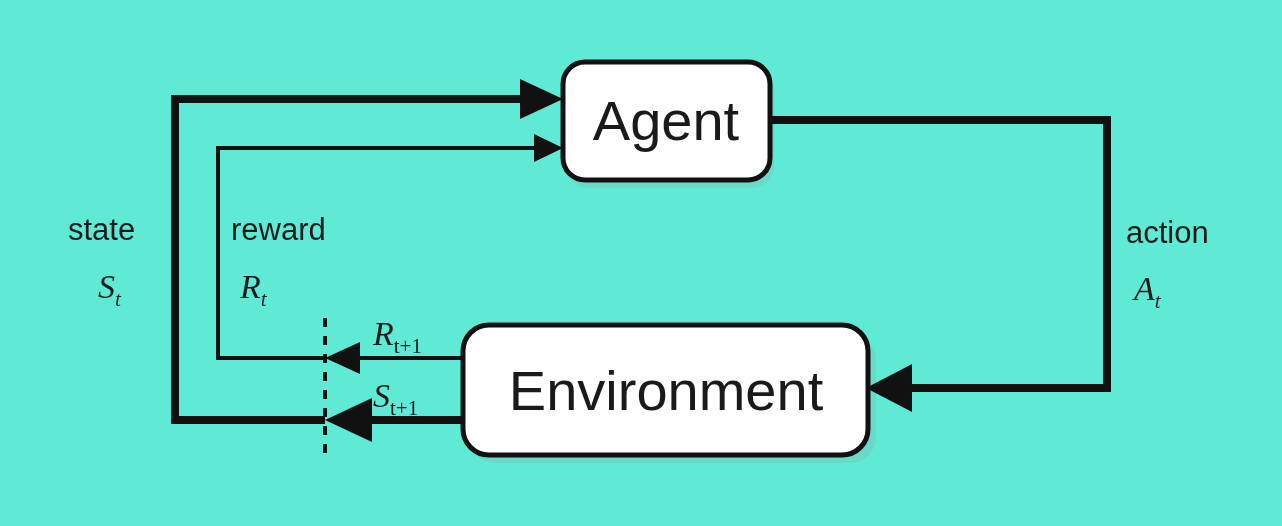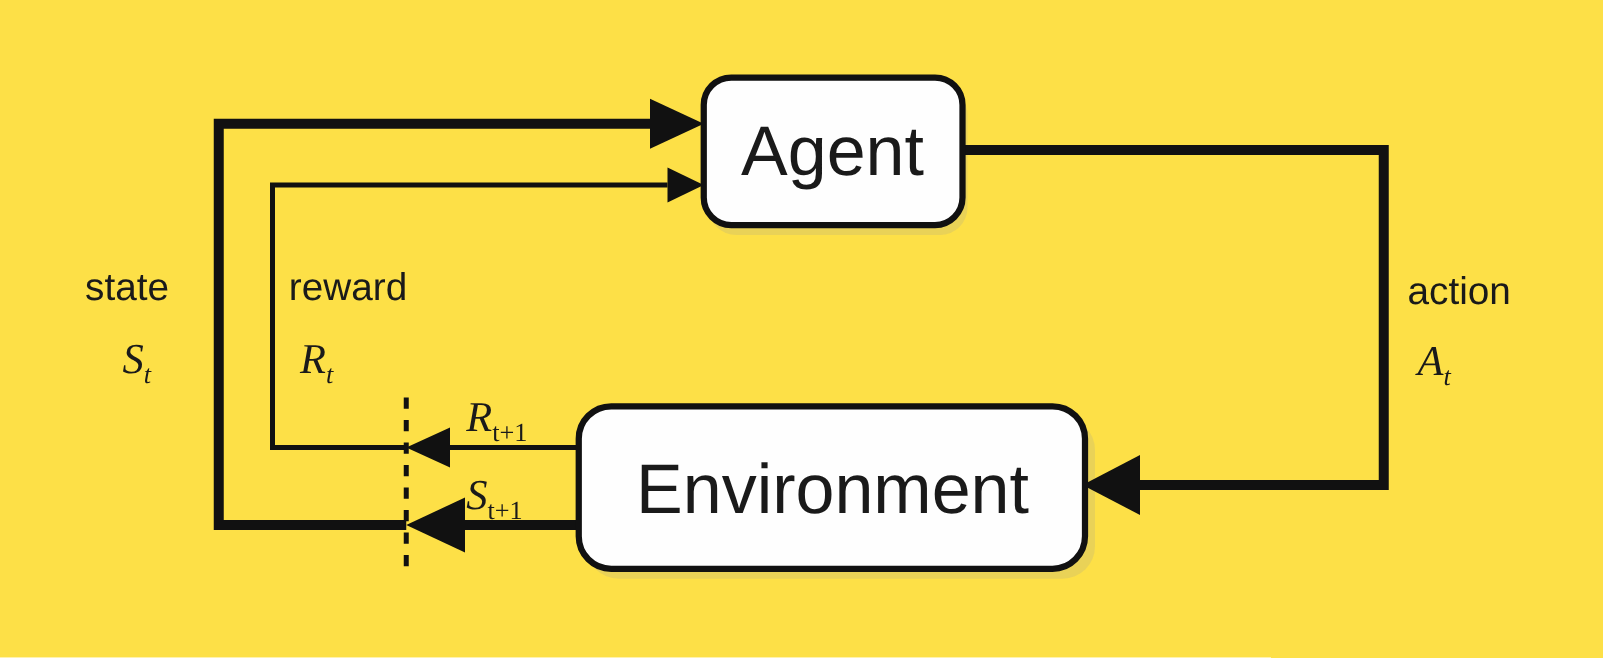--- a/index.html
+++ b/index.html
@@ -8,21 +8,21 @@
     padding: 0;
     background: #ffffff;
   }
   body {
     font-family: "Liberation Sans", sans-serif;
   }
   #diagram-root {
     position: relative;
     width: 1282px;
     height: 526px;
-    background: #fde047;
+    background: #5eead4;
     overflow: hidden;
   }
   #rl-svg {
     position: absolute;
     left: 0;
     top: 0;
     width: 1282px;
     height: 526px;
     display: block;
   }

